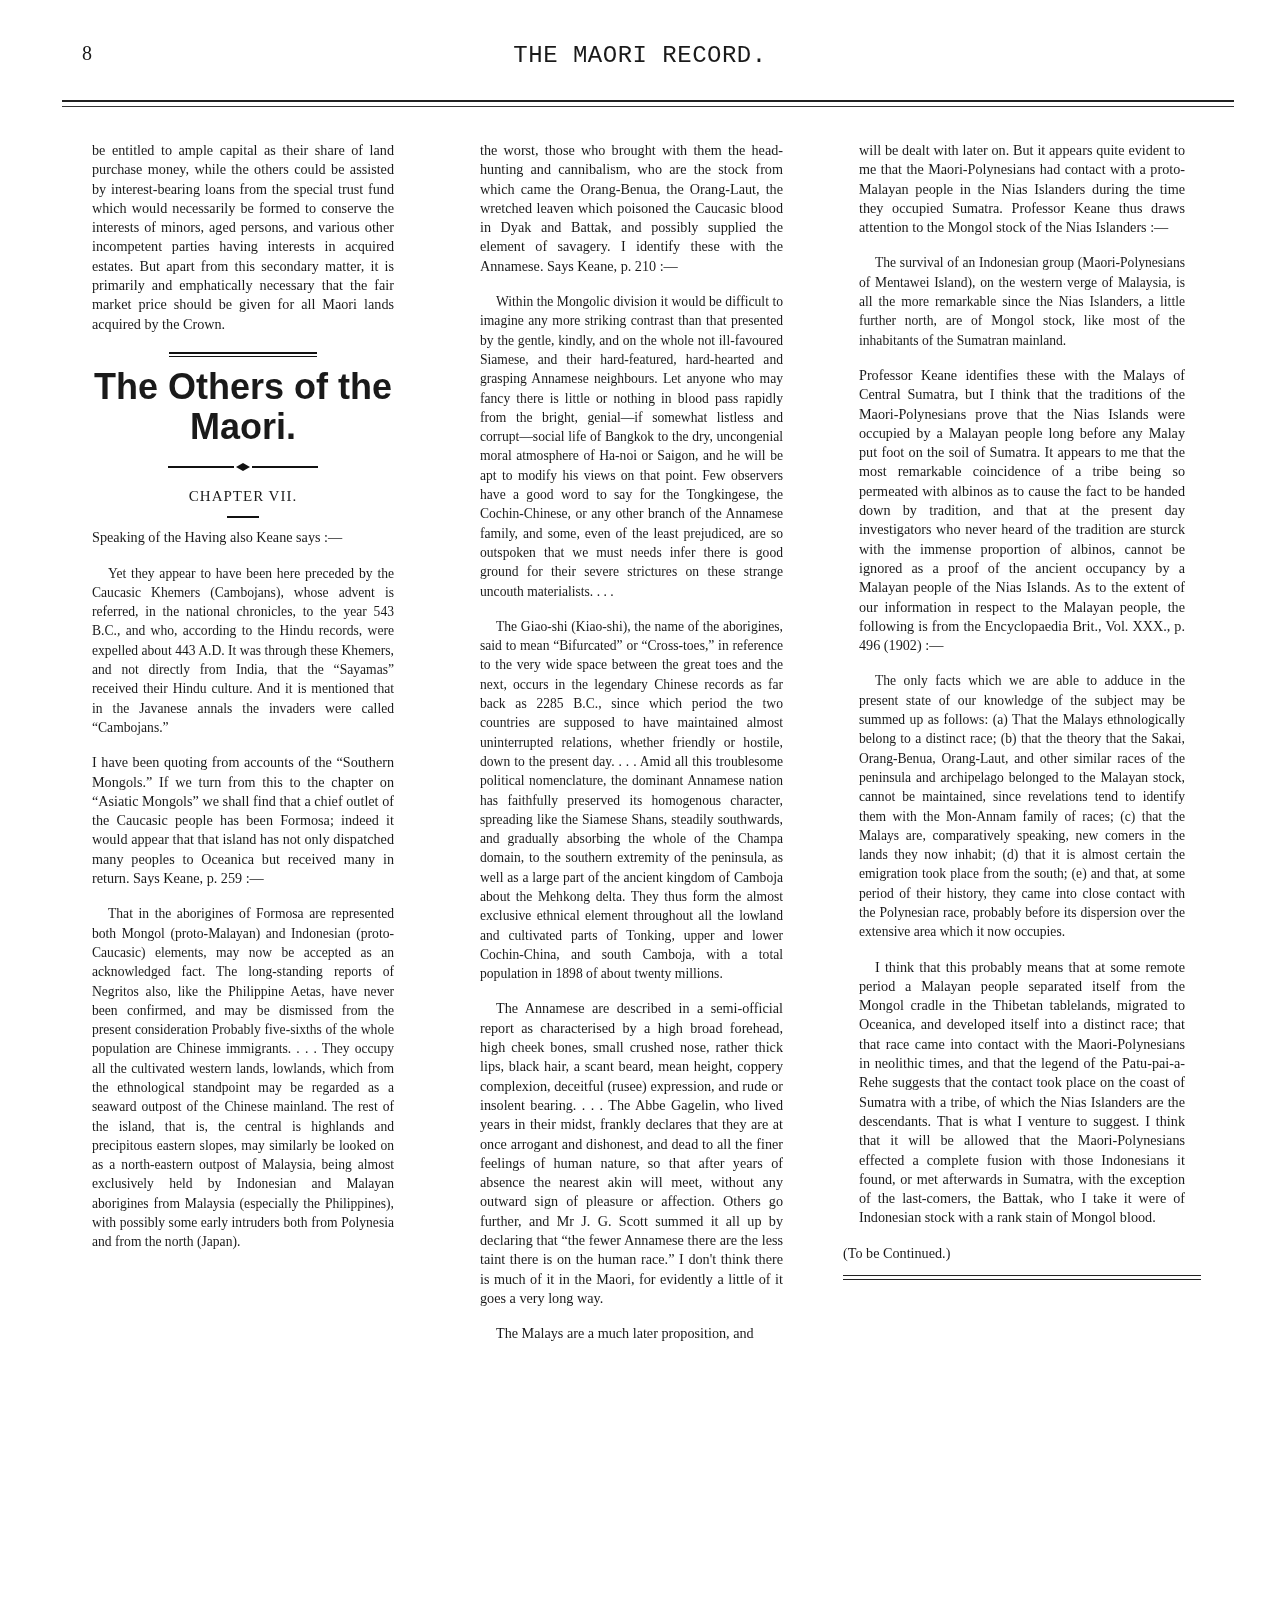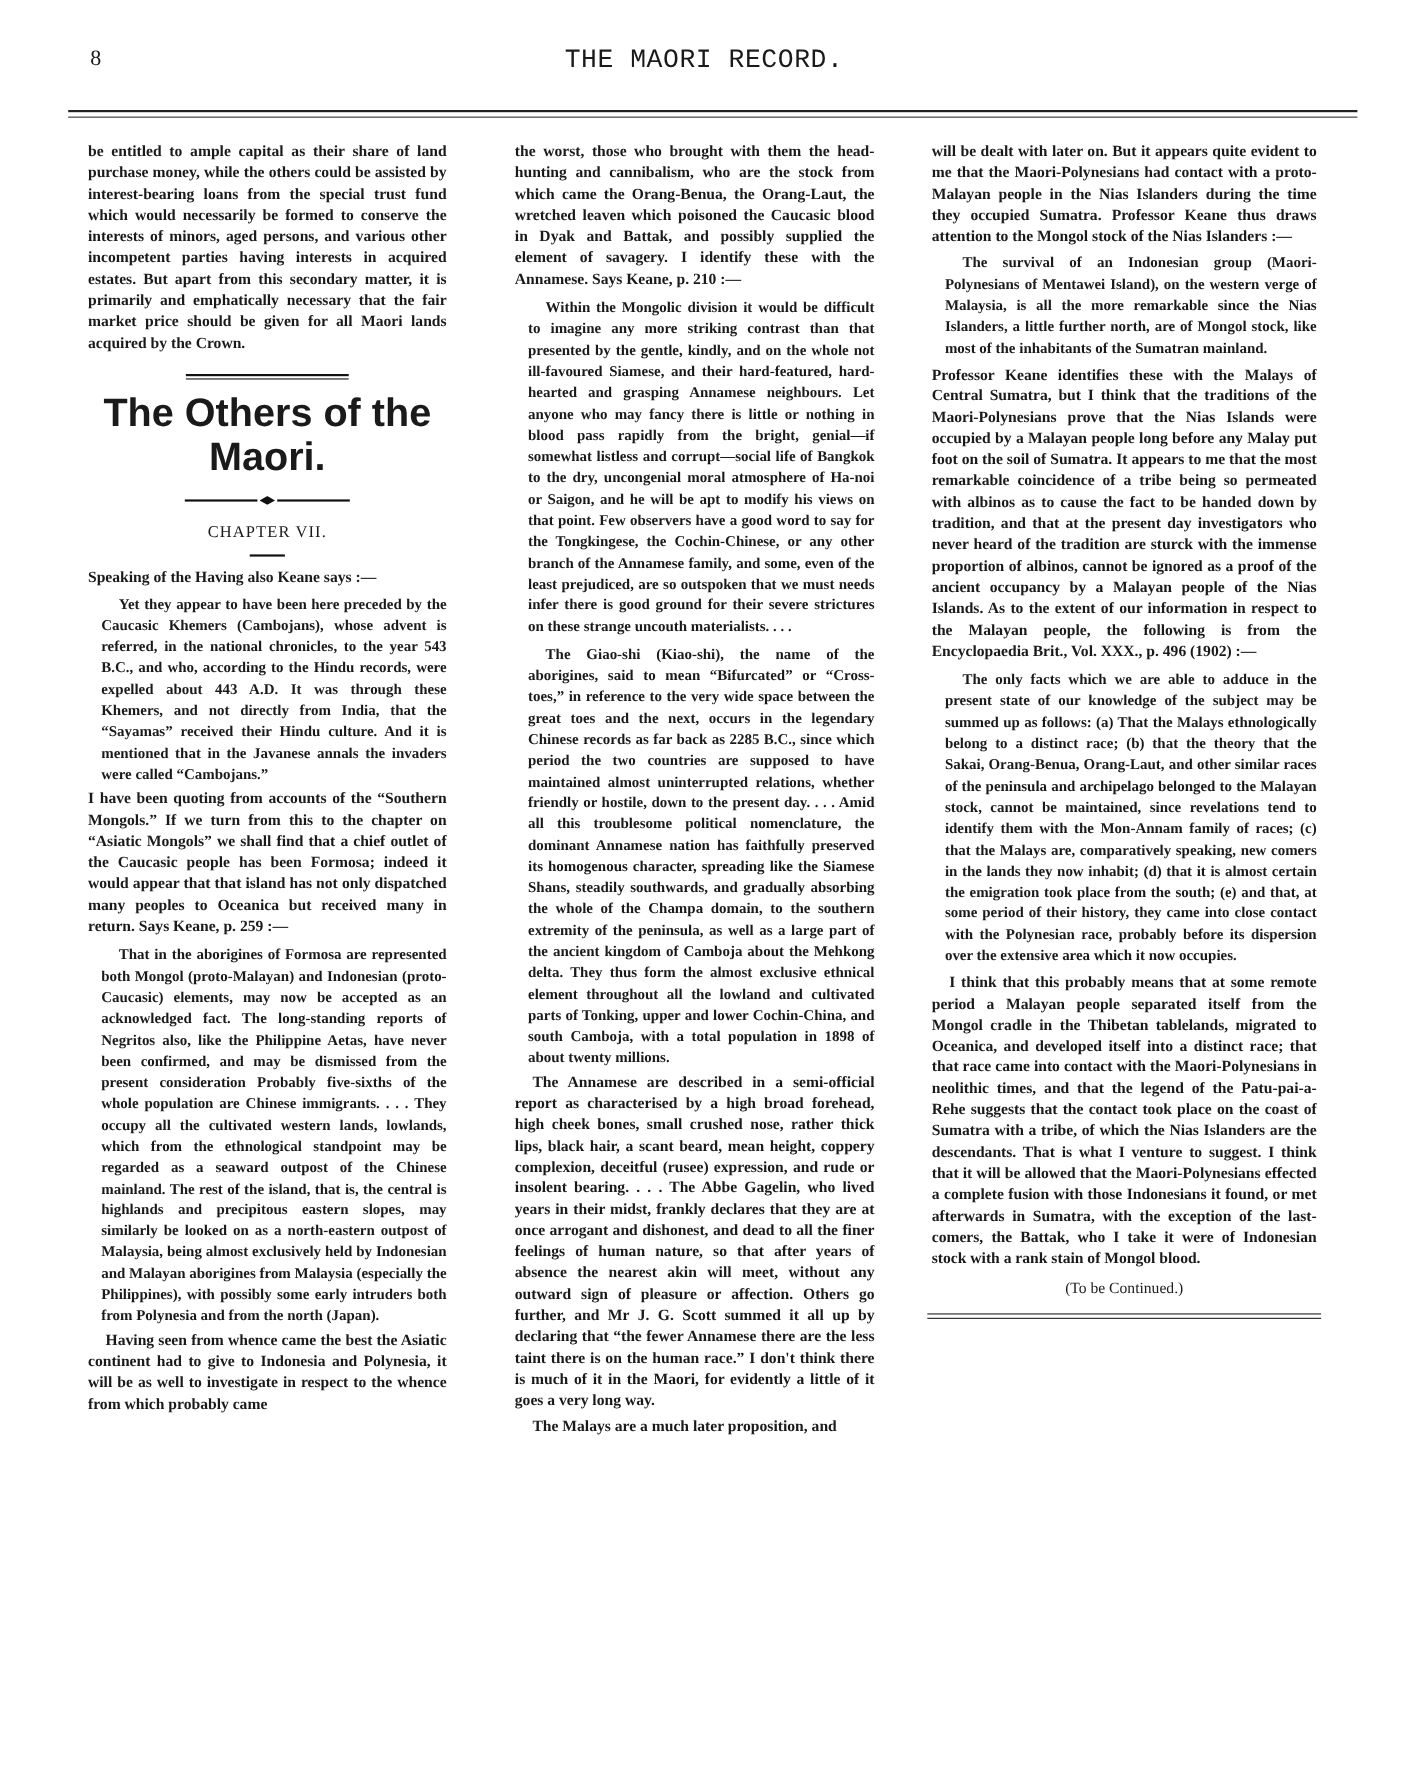--- a/index.html
+++ b/index.html
@@ -21,21 +21,21 @@
     border-top: 2px solid #222; height: 4px; border-bottom: 1.5px solid #333;
   }
   .col {
     position: absolute; top: 125px;
     font-family: "Liberation Serif", serif; font-size: 14.2px; line-height: 19.3px;
     text-align: justify;
   }
   .col-1 { left: 76px; width: 334px; }
   .col-2 { left: 464px; width: 335px; }
   .col-3 { left: 843px; width: 358px; }
-  p { margin: 4px; font-weight: bold; }
+  p { margin: 16px; }
   .indent { text-indent: 16px; }
   .quote { margin-left: 16px; text-indent: 16px; font-size: 13.6px; }
   .gap { margin-top: 6px; }
 
   .title-top-rule {
     width: 148px; margin: 18px auto 10px auto;
     border-top: 2px solid #111; height: 2px; border-bottom: 1px solid #111;
   }
   .article-title {
     font-family: "Liberation Sans", sans-serif; font-weight: bold;
@@ -47,21 +47,21 @@
   .ornament .line { position: absolute; top: 3px; height: 2px; background: #111; }
   .ornament .l { left: 0; width: 66px; }
   .ornament .r { left: 84px; width: 66px; }
   .ornament .diamond {
     position: absolute; left: 68px; top: 0; width: 14px; height: 8px;
     background: #111; clip-path: polygon(0 50%, 50% 0, 100% 50%, 50% 100%);
   }
   .chapter { text-align: center; font-size: 15px; letter-spacing: 1px; margin-top: 8px; }
   .short-rule { width: 32px; margin: 10px auto 10px auto; border-top: 2px solid #111; }
   .subtitle { text-align: center; font-size: 14.5px; letter-spacing: 1px; line-height: 19px; }
-  .continued { text-align: center; margin-top: 8px; }
+  .continued { margin-top: 8px; }
   .footer-rule {
     margin: 12px 0 8px 0; border-top: 1.5px solid #222; height: 3px; border-bottom: 1.5px solid #222;
   }
   .imprint {
     font-family: "Liberation Serif", serif; font-weight: bold;
     font-size: 12.6px; line-height: 13px; text-align: justify;
     padding-left: 24px; text-indent: -24px;
   }
 </style>
 </head>
@@ -80,21 +80,20 @@
       <span class="line l"></span>
       <span class="diamond"></span>
       <span class="line r"></span>
     </div>
     <div class="chapter">CHAPTER VII.</div>
     <div class="short-rule"></div>
     <p class="gap">Speaking of the Having also Keane says :—</p>
     <p class="quote">Yet they appear to have been here preceded by the Caucasic Khemers (Cambojans), whose advent is referred, in the national chronicles, to the year 543 B.C., and who, according to the Hindu records, were expelled about 443 A.D. It was through these Khemers, and not directly from India, that the “Sayamas” received their Hindu culture. And it is mentioned that in the Javanese annals the invaders were called “Cambojans.”</p>
     <p>I have been quoting from accounts of the “Southern Mongols.” If we turn from this to the chapter on “Asiatic Mongols” we shall find that a chief outlet of the Caucasic people has been Formosa; indeed it would appear that that island has not only dispatched many peoples to Oceanica but received many in return. Says Keane, p. 259 :—</p>
     <p class="quote gap">That in the aborigines of Formosa are represented both Mongol (proto-Malayan) and Indonesian (proto-Caucasic) elements, may now be accepted as an acknowledged fact. The long-standing reports of Negritos also, like the Philippine Aetas, have never been confirmed, and may be dismissed from the present consideration Probably five-sixths of the whole population are Chinese immigrants. . . . They occupy all the cultivated western lands, lowlands, which from the ethnological standpoint may be regarded as a seaward outpost of the Chinese mainland. The rest of the island, that is, the central is highlands and precipitous eastern slopes, may similarly be looked on as a north-eastern outpost of Malaysia, being almost exclusively held by Indonesian and Malayan aborigines from Malaysia (especially the Philippines), with possibly some early intruders both from Polynesia and from the north (Japan).</p>
-    <p class="indent">Having seen from whence came the best the Asiatic continent had to give to Indonesia and Polynesia, it will be as well to investigate in respect to the whence from which probably came</p>
   </div>
 
   <div class="col col-2">
     <p>the worst, those who brought with them the head-hunting and cannibalism, who are the stock from which came the Orang-Benua, the Orang-Laut, the wretched leaven which poisoned the Caucasic blood in Dyak and Battak, and possibly supplied the element of savagery. I identify these with the Annamese. Says Keane, p. 210 :—</p>
     <p class="quote gap">Within the Mongolic division it would be difficult to imagine any more striking contrast than that presented by the gentle, kindly, and on the whole not ill-favoured Siamese, and their hard-featured, hard-hearted and grasping Annamese neighbours. Let anyone who may fancy there is little or nothing in blood pass rapidly from the bright, genial—if somewhat listless and corrupt—social life of Bangkok to the dry, uncongenial moral atmosphere of Ha-noi or Saigon, and he will be apt to modify his views on that point. Few observers have a good word to say for the Tongkingese, the Cochin-Chinese, or any other branch of the Annamese family, and some, even of the least prejudiced, are so outspoken that we must needs infer there is good ground for their severe strictures on these strange uncouth materialists. . . .</p>
     <p class="quote gap">The Giao-shi (Kiao-shi), the name of the aborigines, said to mean “Bifurcated” or “Cross-toes,” in reference to the very wide space between the great toes and the next, occurs in the legendary Chinese records as far back as 2285 B.C., since which period the two countries are supposed to have maintained almost uninterrupted relations, whether friendly or hostile, down to the present day. . . . Amid all this troublesome political nomenclature, the dominant Annamese nation has faithfully preserved its homogenous character, spreading like the Siamese Shans, steadily southwards, and gradually absorbing the whole of the Champa domain, to the southern extremity of the peninsula, as well as a large part of the ancient kingdom of Camboja about the Mehkong delta. They thus form the almost exclusive ethnical element throughout all the lowland and cultivated parts of Tonking, upper and lower Cochin-China, and south Camboja, with a total population in 1898 of about twenty millions.</p>
     <p class="indent">The Annamese are described in a semi-official report as characterised by a high broad forehead, high cheek bones, small crushed nose, rather thick lips, black hair, a scant beard, mean height, coppery complexion, deceitful (rusee) expression, and rude or insolent bearing. . . . The Abbe Gagelin, who lived years in their midst, frankly declares that they are at once arrogant and dishonest, and dead to all the finer feelings of human nature, so that after years of absence the nearest akin will meet, without any outward sign of pleasure or affection. Others go further, and Mr J. G. Scott summed it all up by declaring that “the fewer Annamese there are the less taint there is on the human race.” I don't think there is much of it in the Maori, for evidently a little of it goes a very long way.</p>
     <p class="indent">The Malays are a much later proposition, and</p>
   </div>
 

